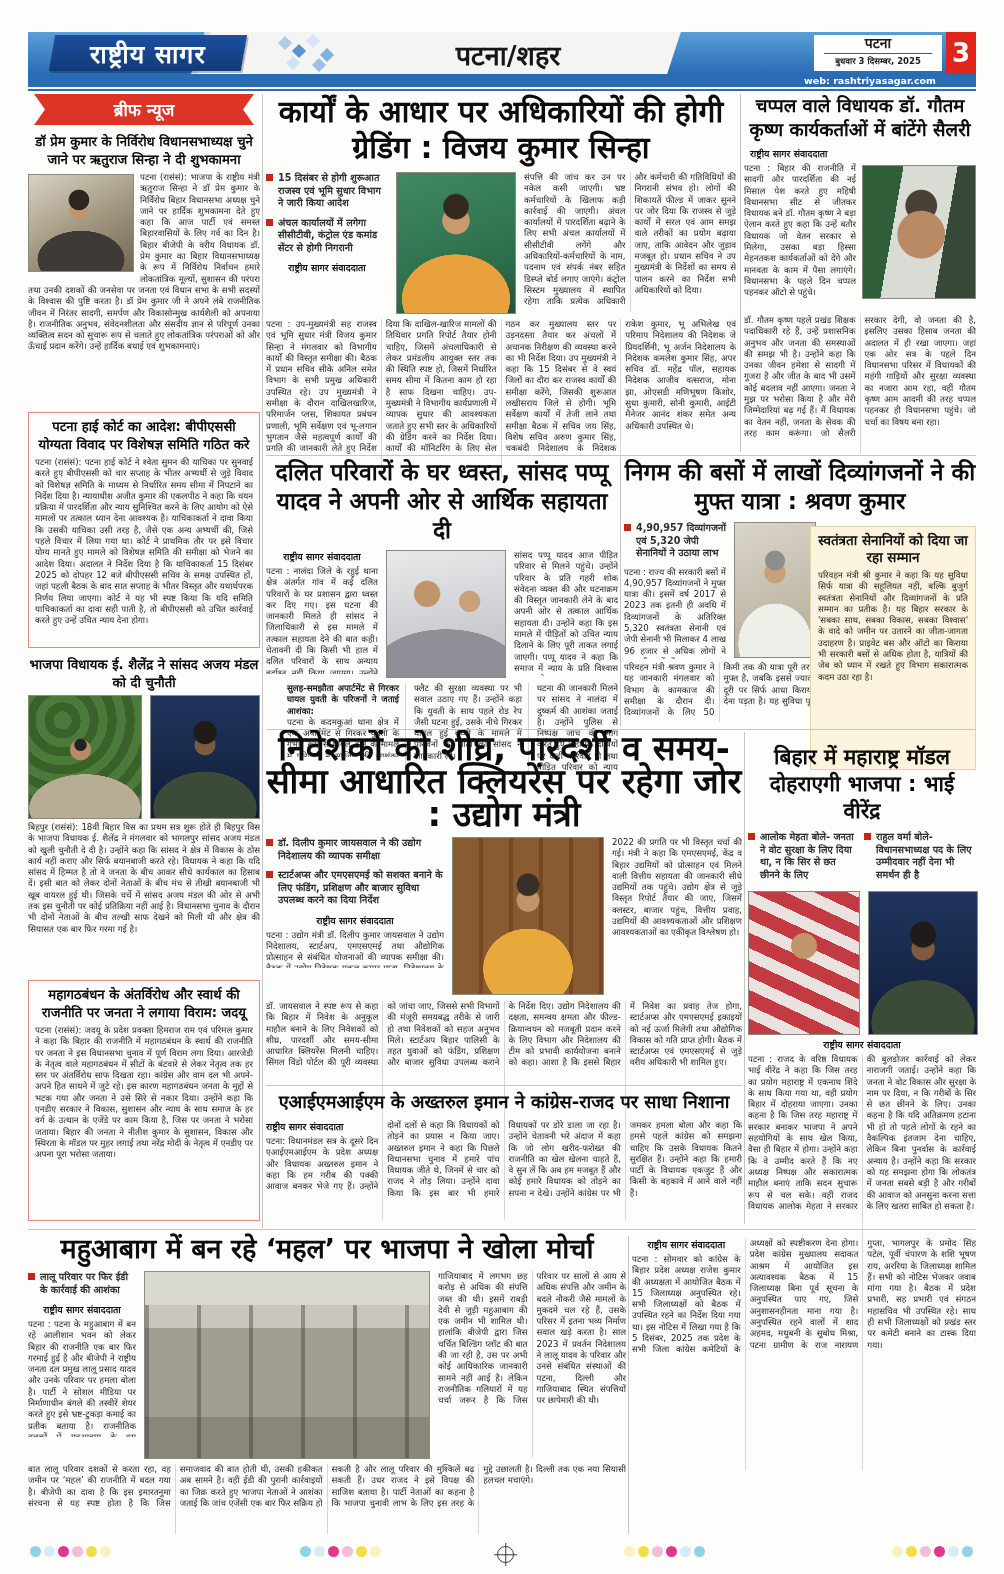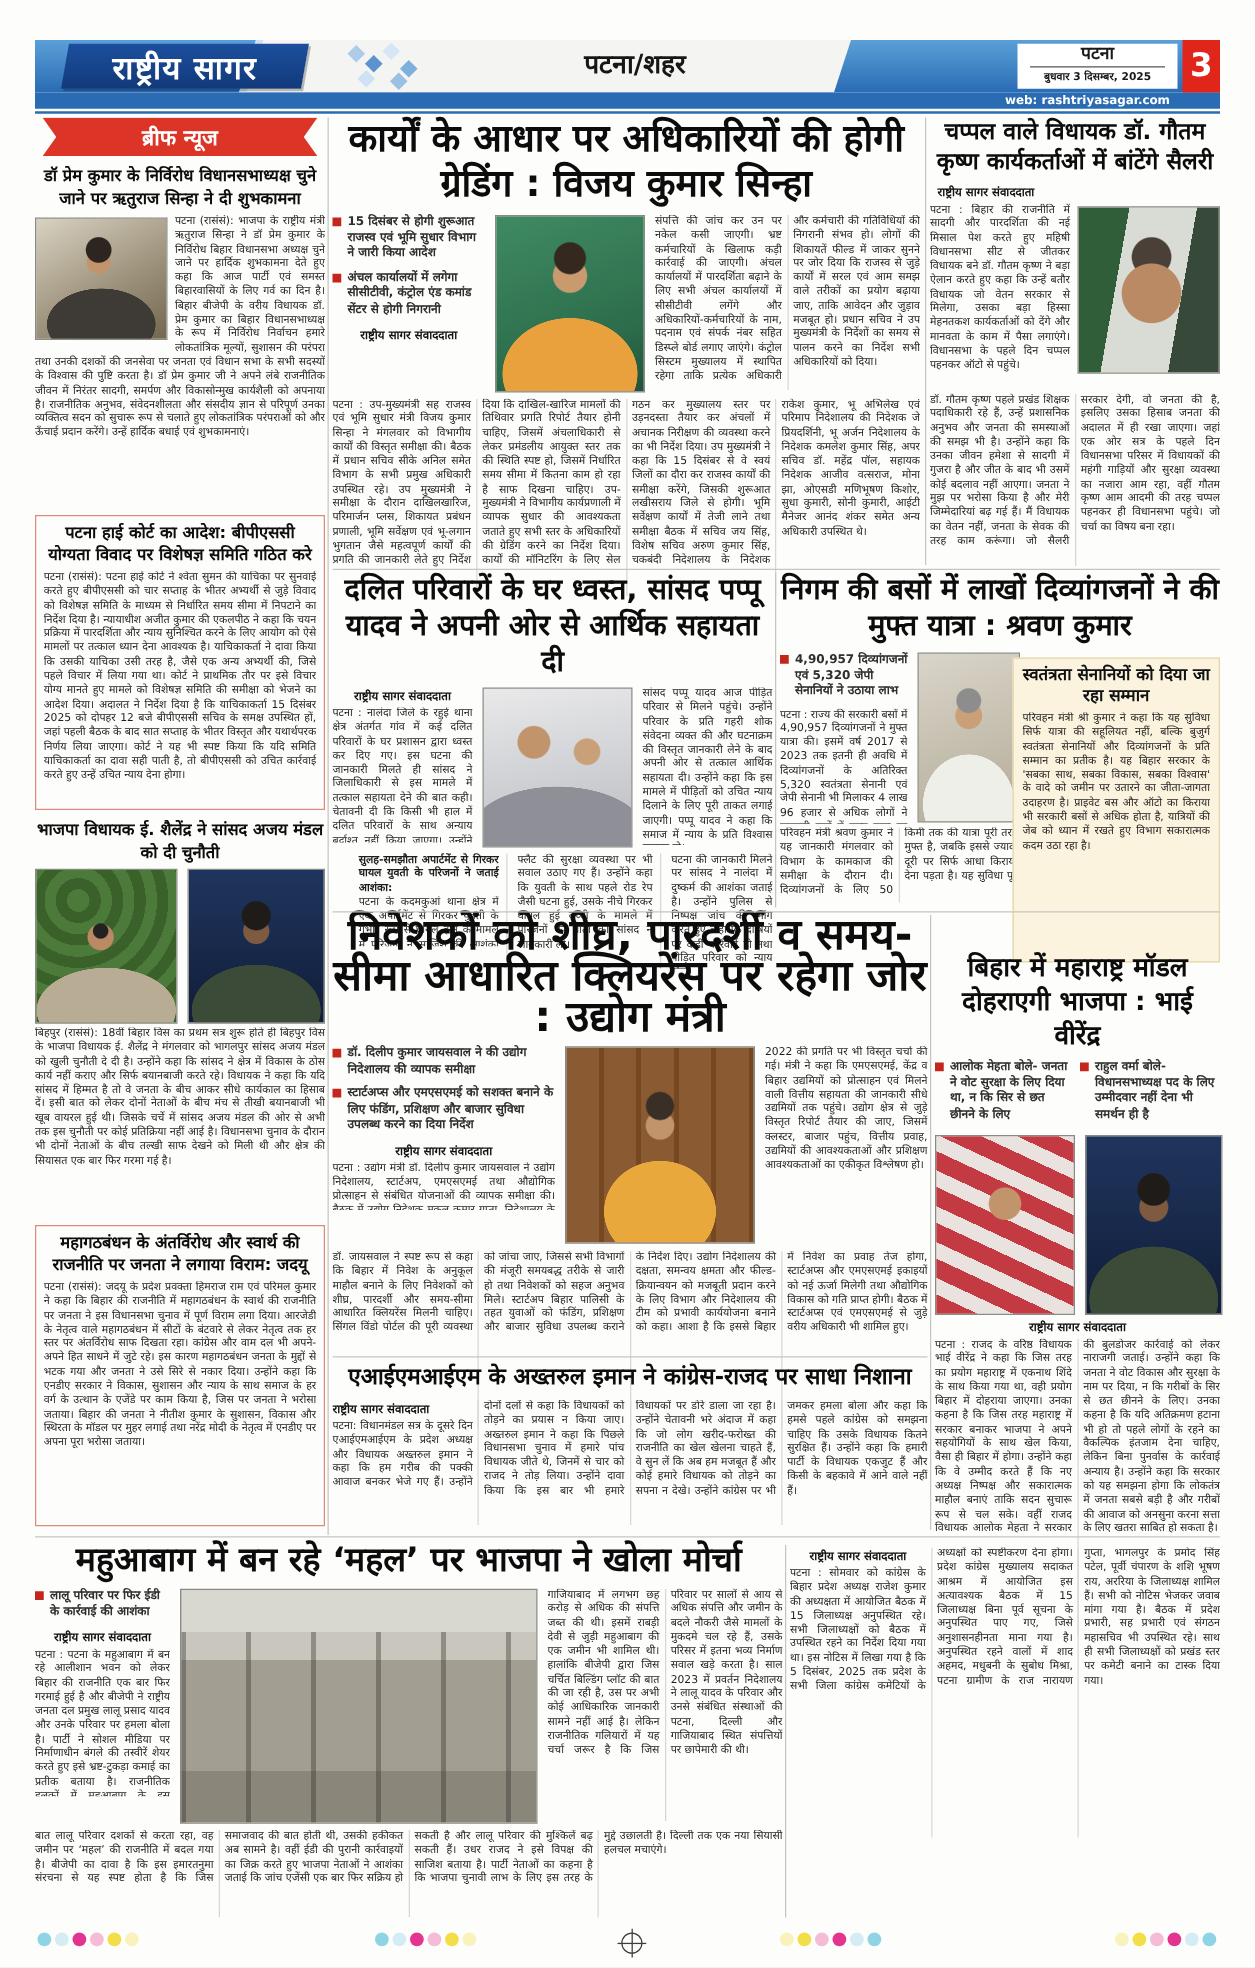--- a/index.html
+++ b/index.html
@@ -9,21 +9,21 @@
   .mast{position:absolute;left:28px;top:30px;width:948px;height:58px;}
   .mast-band{position:absolute;left:0;top:2px;right:0;height:42px;
              background:linear-gradient(180deg,#5b9fd8,#2a6cb4);}
   .mast-strip{position:absolute;left:0;top:44px;right:0;height:13px;background:#2a6cb4;}
   .mast-underline{position:absolute;left:0;top:59px;right:0;height:2px;background:#2a6cb4;}
   .mast-panel{position:absolute;left:170px;top:2px;width:470px;height:42px;background:#f4f4f2;
               transform:skewX(-18deg);border-left:6px solid #cfe2f3;}
   .logo-box{position:absolute;left:24px;top:5px;width:192px;height:36px;background:linear-gradient(180deg,#1c4f9e,#123a7a);
             transform:skewX(-10deg);display:flex;align-items:center;justify-content:center;box-shadow:2px 2px 0 rgba(0,0,0,.25);}
   .logo-box span{transform:skewX(10deg);color:#fff;font-weight:bold;font-size:25px;letter-spacing:1px;}
-  .section-title{position:absolute;left:330px;top:6px;width:300px;text-align:center;font-size:21px;font-weight:bold;color:#161616;}
+  .section-title{position:absolute;left:330px;top:6px;width:300px;text-align:center;font-size:27px;font-weight:bold;color:#161616;}
   .diamonds{position:absolute;left:250px;top:4px;width:70px;height:38px;}
   .dia{position:absolute;width:10px;height:10px;transform:rotate(45deg);}
   .datebox{position:absolute;right:34px;top:5px;width:128px;height:36px;background:#fff;text-align:center;}
   .datebox .city{font-size:14px;font-weight:bold;line-height:17px;}
   .datebox .rule{height:1px;background:#555;margin:1px 10px;}
   .datebox .date{font-size:8.5px;font-weight:bold;}
   .pagenum{position:absolute;right:0;top:2px;width:30px;height:42px;background:#e0251b;color:#fff;
            display:flex;align-items:center;justify-content:center;font-size:26px;font-weight:bold;}
   .webline{position:absolute;right:40px;top:45px;color:#fff;font-size:9.5px;font-weight:bold;}
   
@@ -245,21 +245,21 @@
         </div>
         <div class="byline">राष्ट्रीय सागर संवाददाता</div>
         <div class="clip body" style="height:38px;">पटना : उद्योग मंत्री डॉ. दिलीप कुमार जायसवाल ने उद्योग निदेशालय, स्टार्टअप, एमएसएमई तथा औद्योगिक प्रोत्साहन से संबंधित योजनाओं की व्यापक समीक्षा की। बैठक में उद्योग निदेशक मुकुल कुमार गुप्ता, निदेशालय के संबंधित निदेशक तथा संबंधित प्रकोष्ठों के पदाधिकारी उपस्थित रहे। उद्योग निदेशक ने बैठक में सबसे पहले स्टेट इन्वेस्टमेंट प्रमोशन बोर्ड के कार्यप्रणाली पर विस्तृत जानकारी दी। मंत्री द्वारा राज्य में क्लस्टर आधारित विकास एवं बिहार औद्योगिक निवेश प्रोत्साहन पैकेज की समीक्षा की गई।</div>
       </div>
       <div class="photo phF" style="width:150px;height:156px;"></div>
       <div class="clip body" style="flex:1;height:156px;">2022 की प्रगति पर भी विस्तृत चर्चा की गई। मंत्री ने कहा कि एमएसएमई, केंद्र व बिहार उद्यमियों को प्रोत्साहन एवं मिलने वाली वित्तीय सहायता की जानकारी सीधे उद्यमियों तक पहुंचे। उद्योग क्षेत्र से जुड़े विस्तृत रिपोर्ट तैयार की जाए, जिसमें क्लस्टर, बाजार पहुंच, वित्तीय प्रवाह, उद्यमियों की आवश्यकताओं और प्रशिक्षण आवश्यकताओं का एकीकृत विश्लेषण हो।</div>
     </div>
     <div class="clip body cols4" style="height:142px;margin-top:6px;">डॉ. जायसवाल ने स्पष्ट रूप से कहा कि बिहार में निवेश के अनुकूल माहौल बनाने के लिए निवेशकों को शीघ्र, पारदर्शी और समय-सीमा आधारित क्लियरेंस मिलनी चाहिए। सिंगल विंडो पोर्टल की पूरी व्यवस्था को जांचा जाए, जिससे सभी विभागों की मंजूरी समयबद्ध तरीके से जारी हो तथा निवेशकों को सहज अनुभव मिले। स्टार्टअप बिहार पालिसी के तहत युवाओं को फंडिंग, प्रशिक्षण और बाजार सुविधा उपलब्ध कराने के निर्देश दिए। उद्योग निदेशालय की दक्षता, समन्वय क्षमता और फील्ड-क्रियान्वयन को मजबूती प्रदान करने के लिए विभाग और निदेशालय की टीम को प्रभावी कार्ययोजना बनाने को कहा। आशा है कि इससे बिहार में निवेश का प्रवाह तेज होगा, स्टार्टअप्स और एमएसएमई इकाइयों को नई ऊर्जा मिलेगी तथा औद्योगिक विकास को गति प्राप्त होगी। बैठक में स्टार्टअप्स एवं एमएसएमई से जुड़े वरीय अधिकारी भी शामिल हुए।</div>
   </section>
 
-  <section class="art" style="left:748px;top:761px;width:228px;height:492px;">
+  <section class="art" style="left:748px;top:744px;width:228px;height:492px;">
     <h2 class="hl" style="font-size:21px;line-height:27px;">बिहार में महाराष्ट्र मॉडल दोहराएगी भाजपा : भाई वीरेंद्र</h2>
     <div class="row" style="margin-top:6px;">
       <div class="bullet" style="width:108px;">
         <span class="sq"></span>
         <span>आलोक मेहता बोले- जनता ने वोट सुरक्षा के लिए दिया था, न कि सिर से छत छीनने के लिए</span>
       </div>
       <div class="bullet" style="flex:1;">
         <span class="sq"></span>
         <span>राहुल वर्मा बोले- विधानसभाध्यक्ष पद के लिए उम्मीदवार नहीं देना भी समर्थन ही है</span>
       </div>

